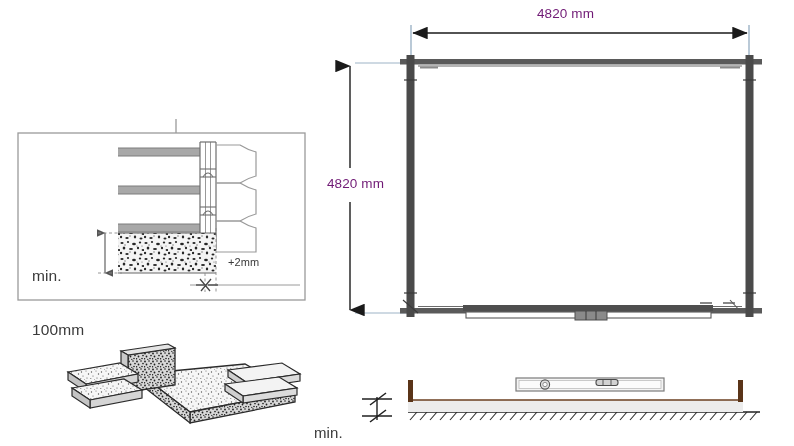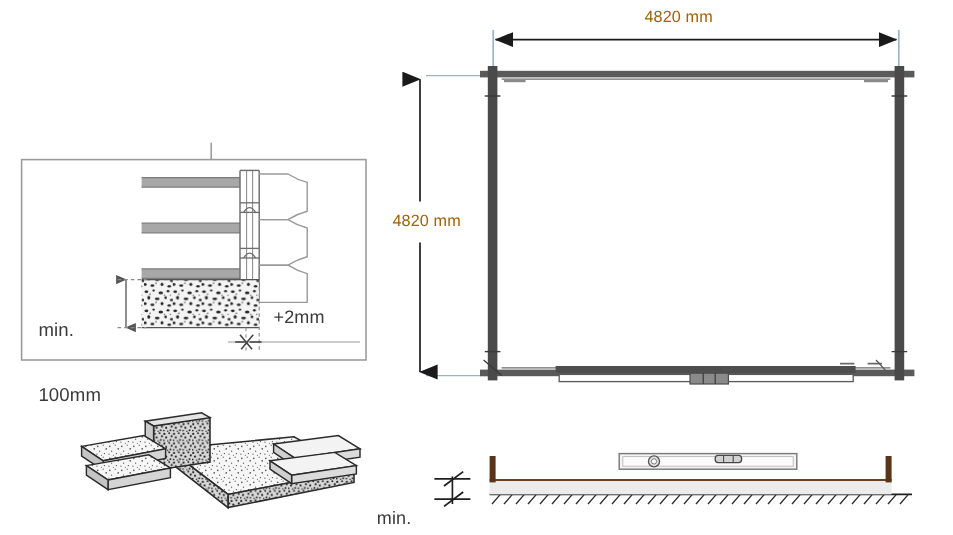--- a/index.html
+++ b/index.html
@@ -30,32 +30,32 @@
     overflow: visible;
   }
   .lbl {
     position: absolute;
     white-space: pre;
     line-height: 1.18;
     letter-spacing: 0.1px;
   }
   .lbl-dim {
     font-size: 13.5px;
-    color: #a16207;
+    color: #701a75;
   }
   .lbl-note {
     font-size: 15.5px;
     color: #3a3a3a;
   }
   .lbl-note2 {
     font-size: 15px;
     color: #3a3a3a;
   }
   .lbl-plus {
-    font-size: 15px;
+    font-size: 11px;
     color: #3a3a3a;
   }
 </style>
 </head>
 <body>
 
 <div class="stage">
 
   <svg class="layer" viewBox="0 0 794 446">
     <defs>

